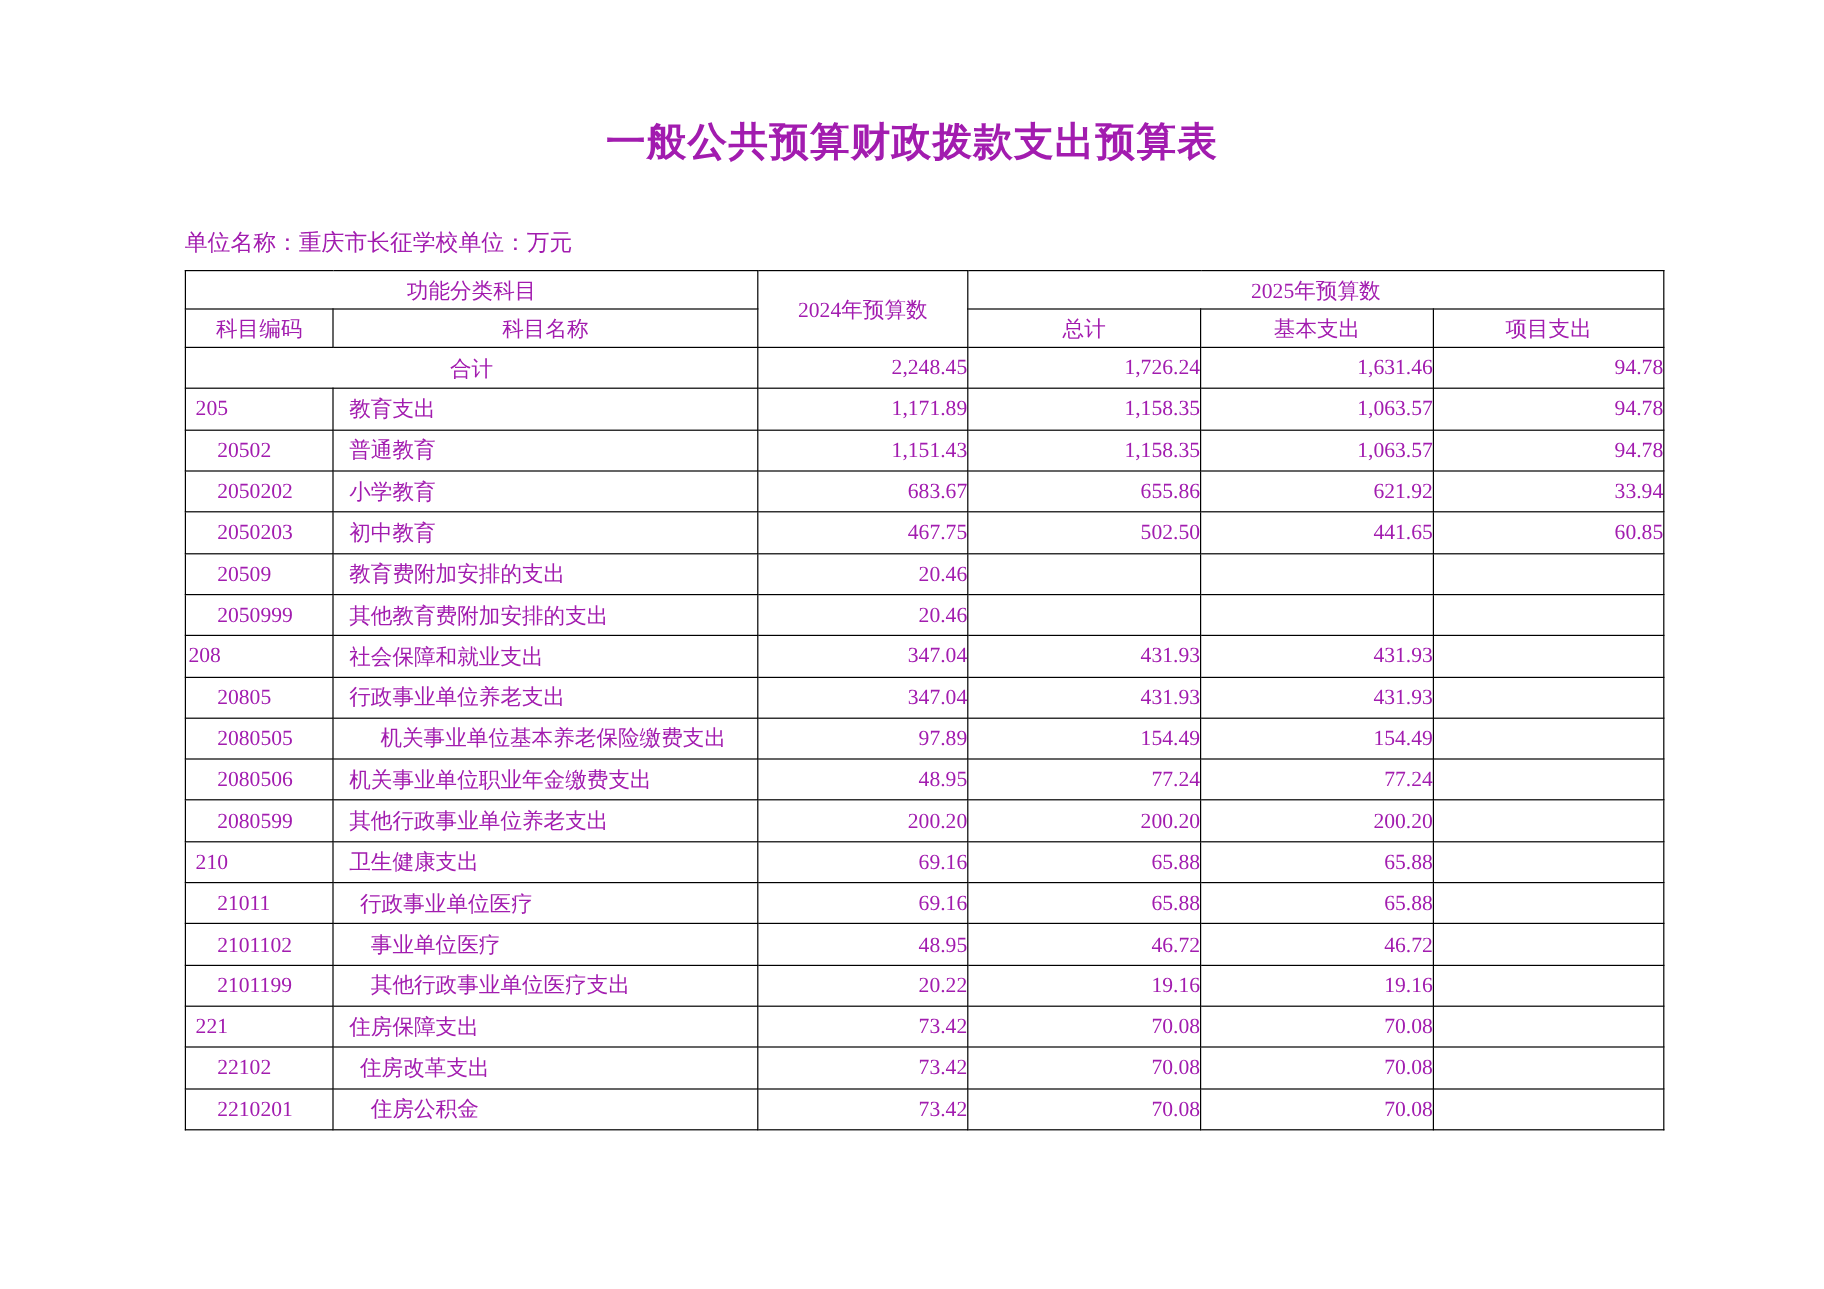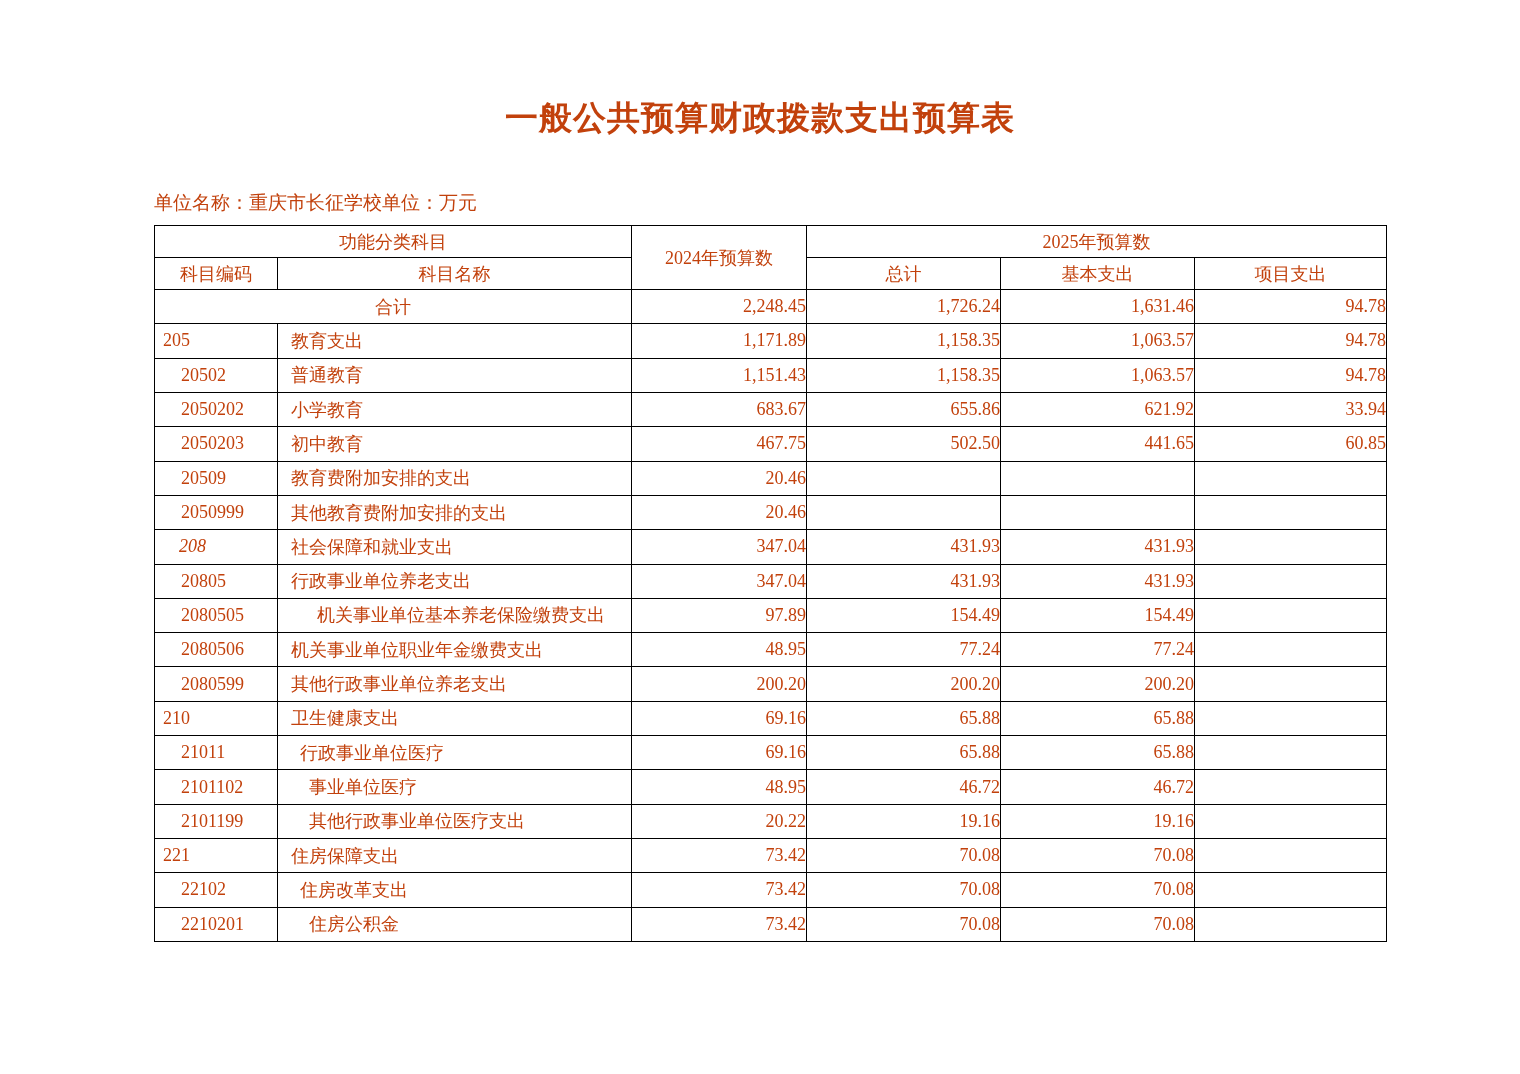--- a/index.html
+++ b/index.html
@@ -1,20 +1,20 @@
 <!DOCTYPE html>
 <html><head>
 <meta charset="utf-8">
 <style>
   html,body{margin:0;padding:0;background:#fff;}
   .page{
     position:relative;
     width:1520px;height:1074px;
     background:#ffffff;
-    color:#c2410c;
+    color:#a21caf;
     font-family:"Liberation Serif","DejaVu Serif",serif;
     overflow:hidden;
   }
   .title{
     position:absolute;
     top:96px;left:0;width:100%;
     margin:0;
     text-align:center;
     font-size:33px;
     font-weight:bold;
@@ -146,21 +146,21 @@
   <tr>
     <td class="code" style="padding-left: 26px;">2050999</td>
     <td class="name" style="padding-left: 13px; margin-top: 32px;">其他教育费附加安排的支出</td>
     <td class="n">20.46</td>
     <td class="n"></td>
     <td class="n"></td>
     <td class="n"></td>
   </tr>
 
   <tr>
-    <td class="code" style="padding-left: 24px; font-style: italic;">208</td>
+    <td class="code" style="padding-left: 2px;">208</td>
     <td class="name" style="padding-left: 13px;">社会保障和就业支出</td>
     <td class="n">347.04</td>
     <td class="n">431.93</td>
     <td class="n">431.93</td>
     <td class="n"></td>
   </tr>
 
   <tr>
     <td class="code" style="padding-left: 26px; margin-top: 44px;">20805</td>
     <td class="name" style="padding-left: 13px;">行政事业单位养老支出</td>

